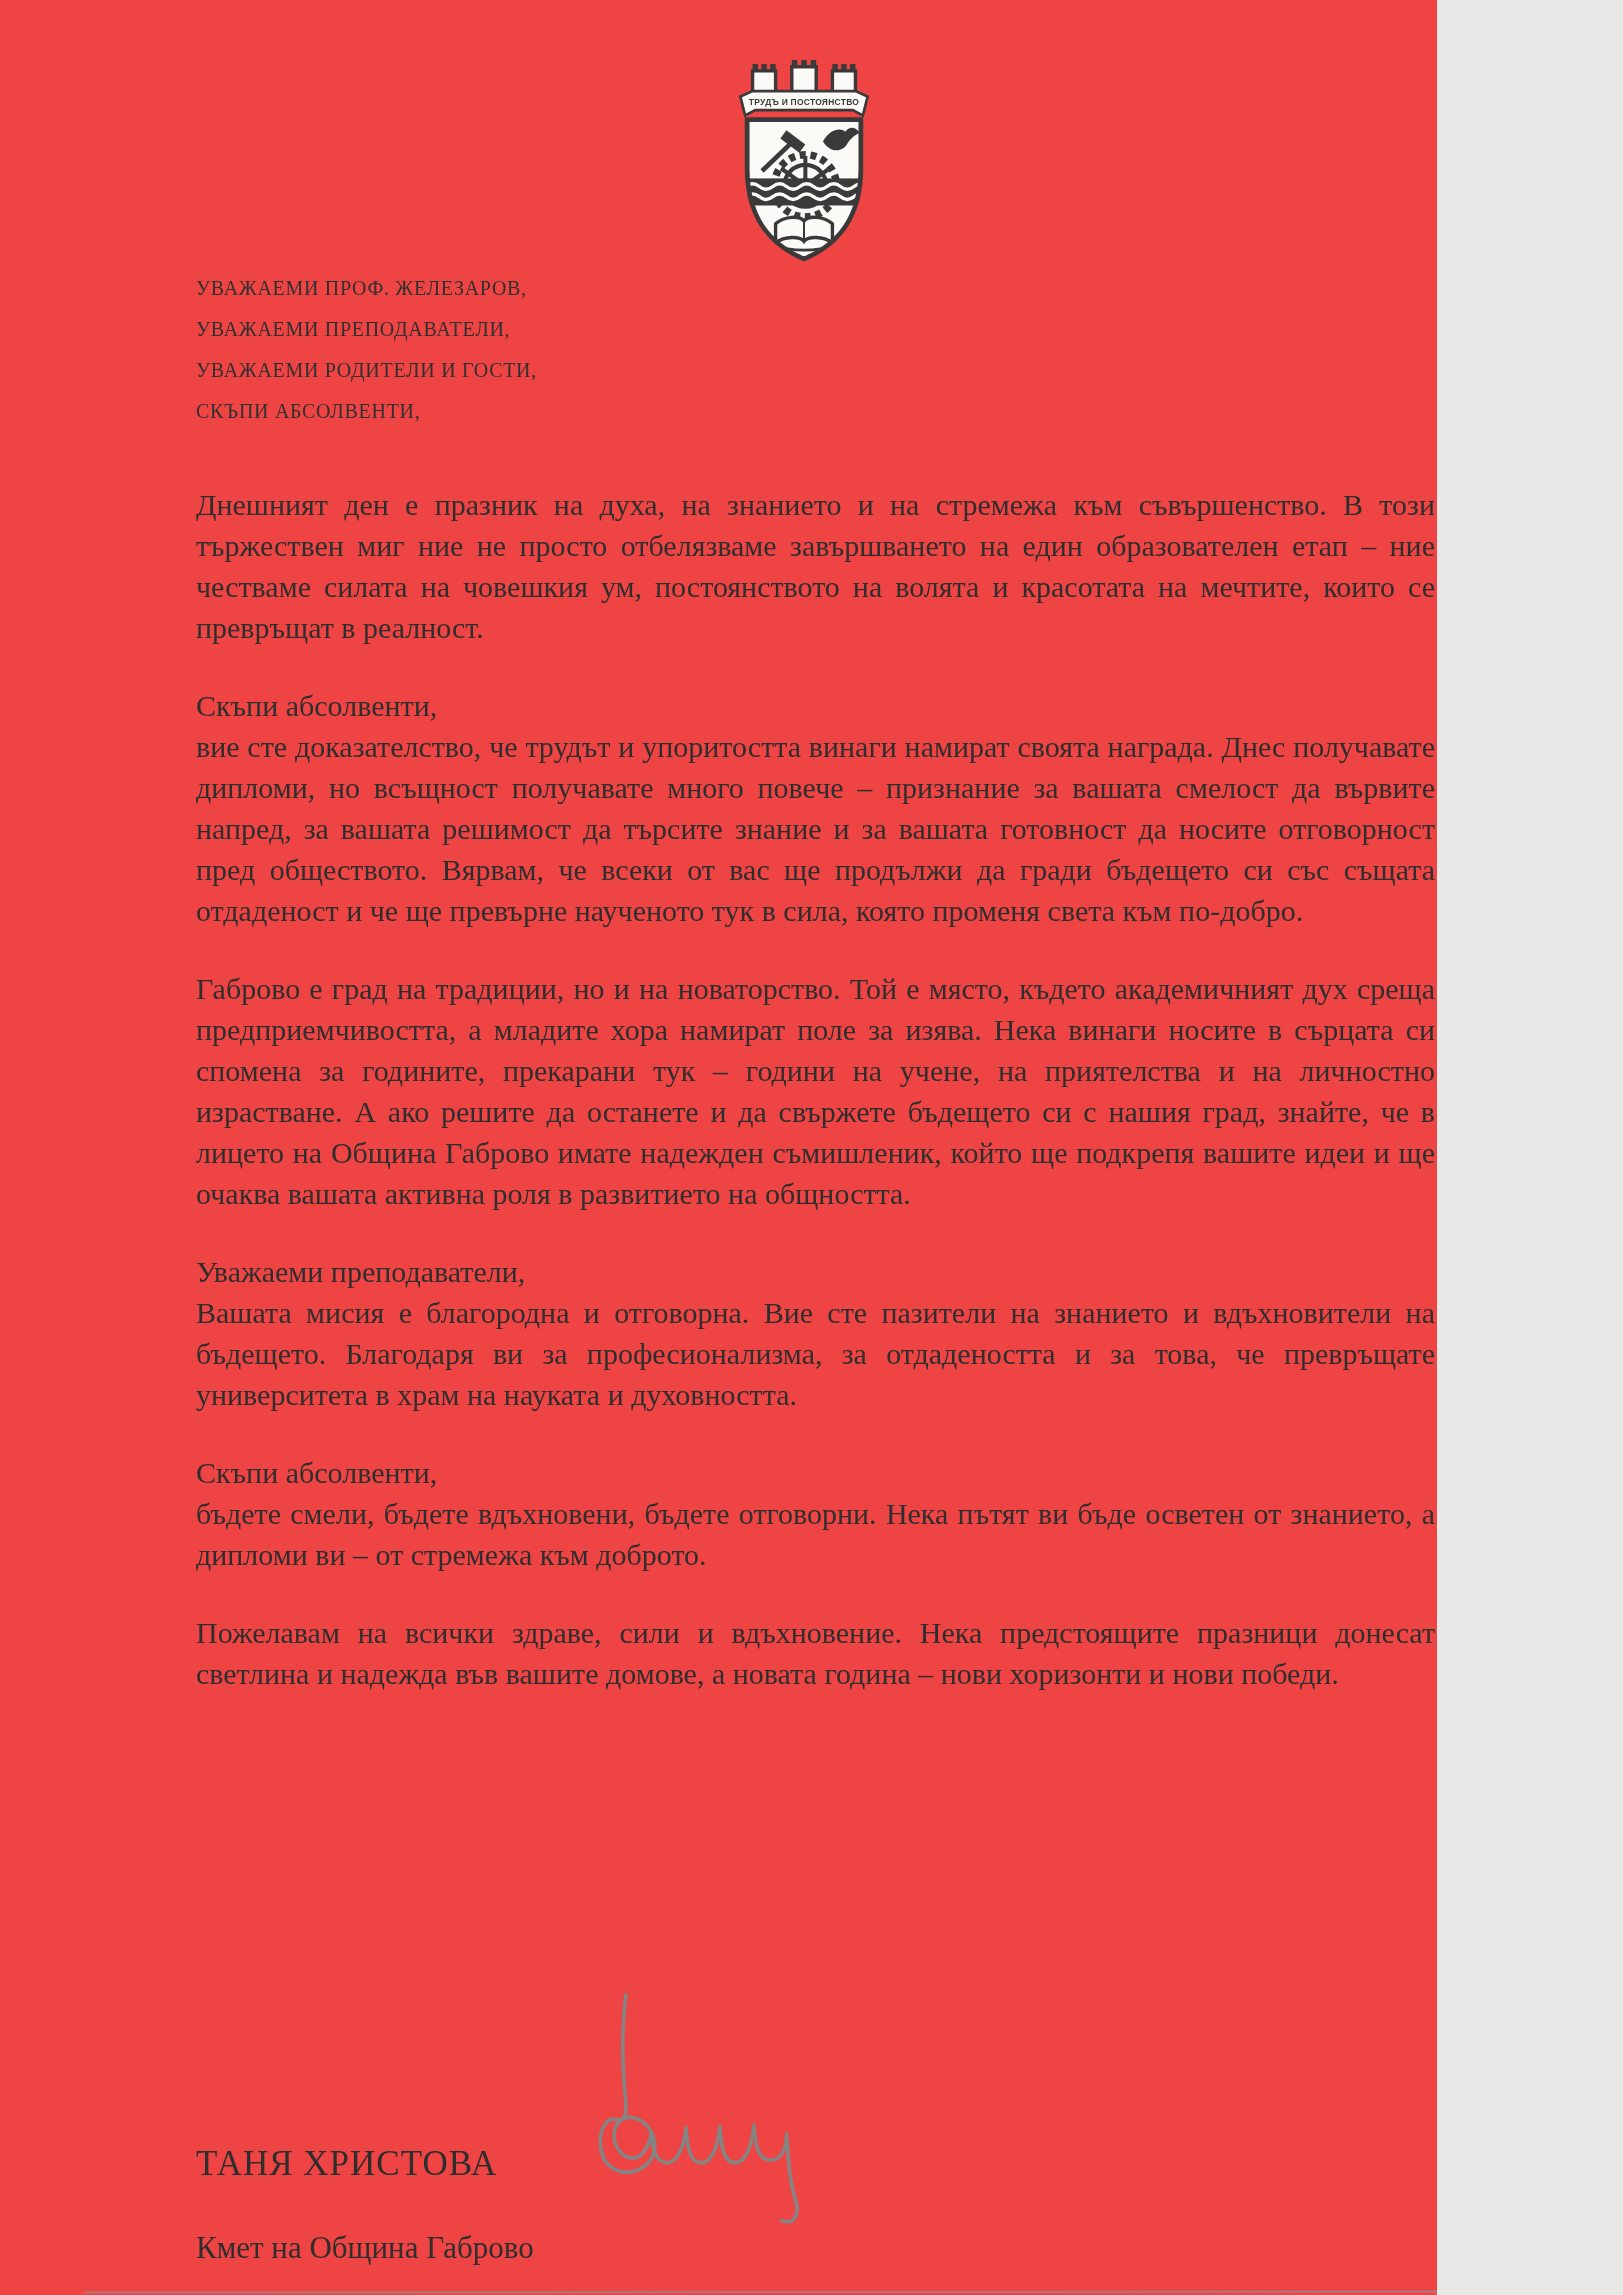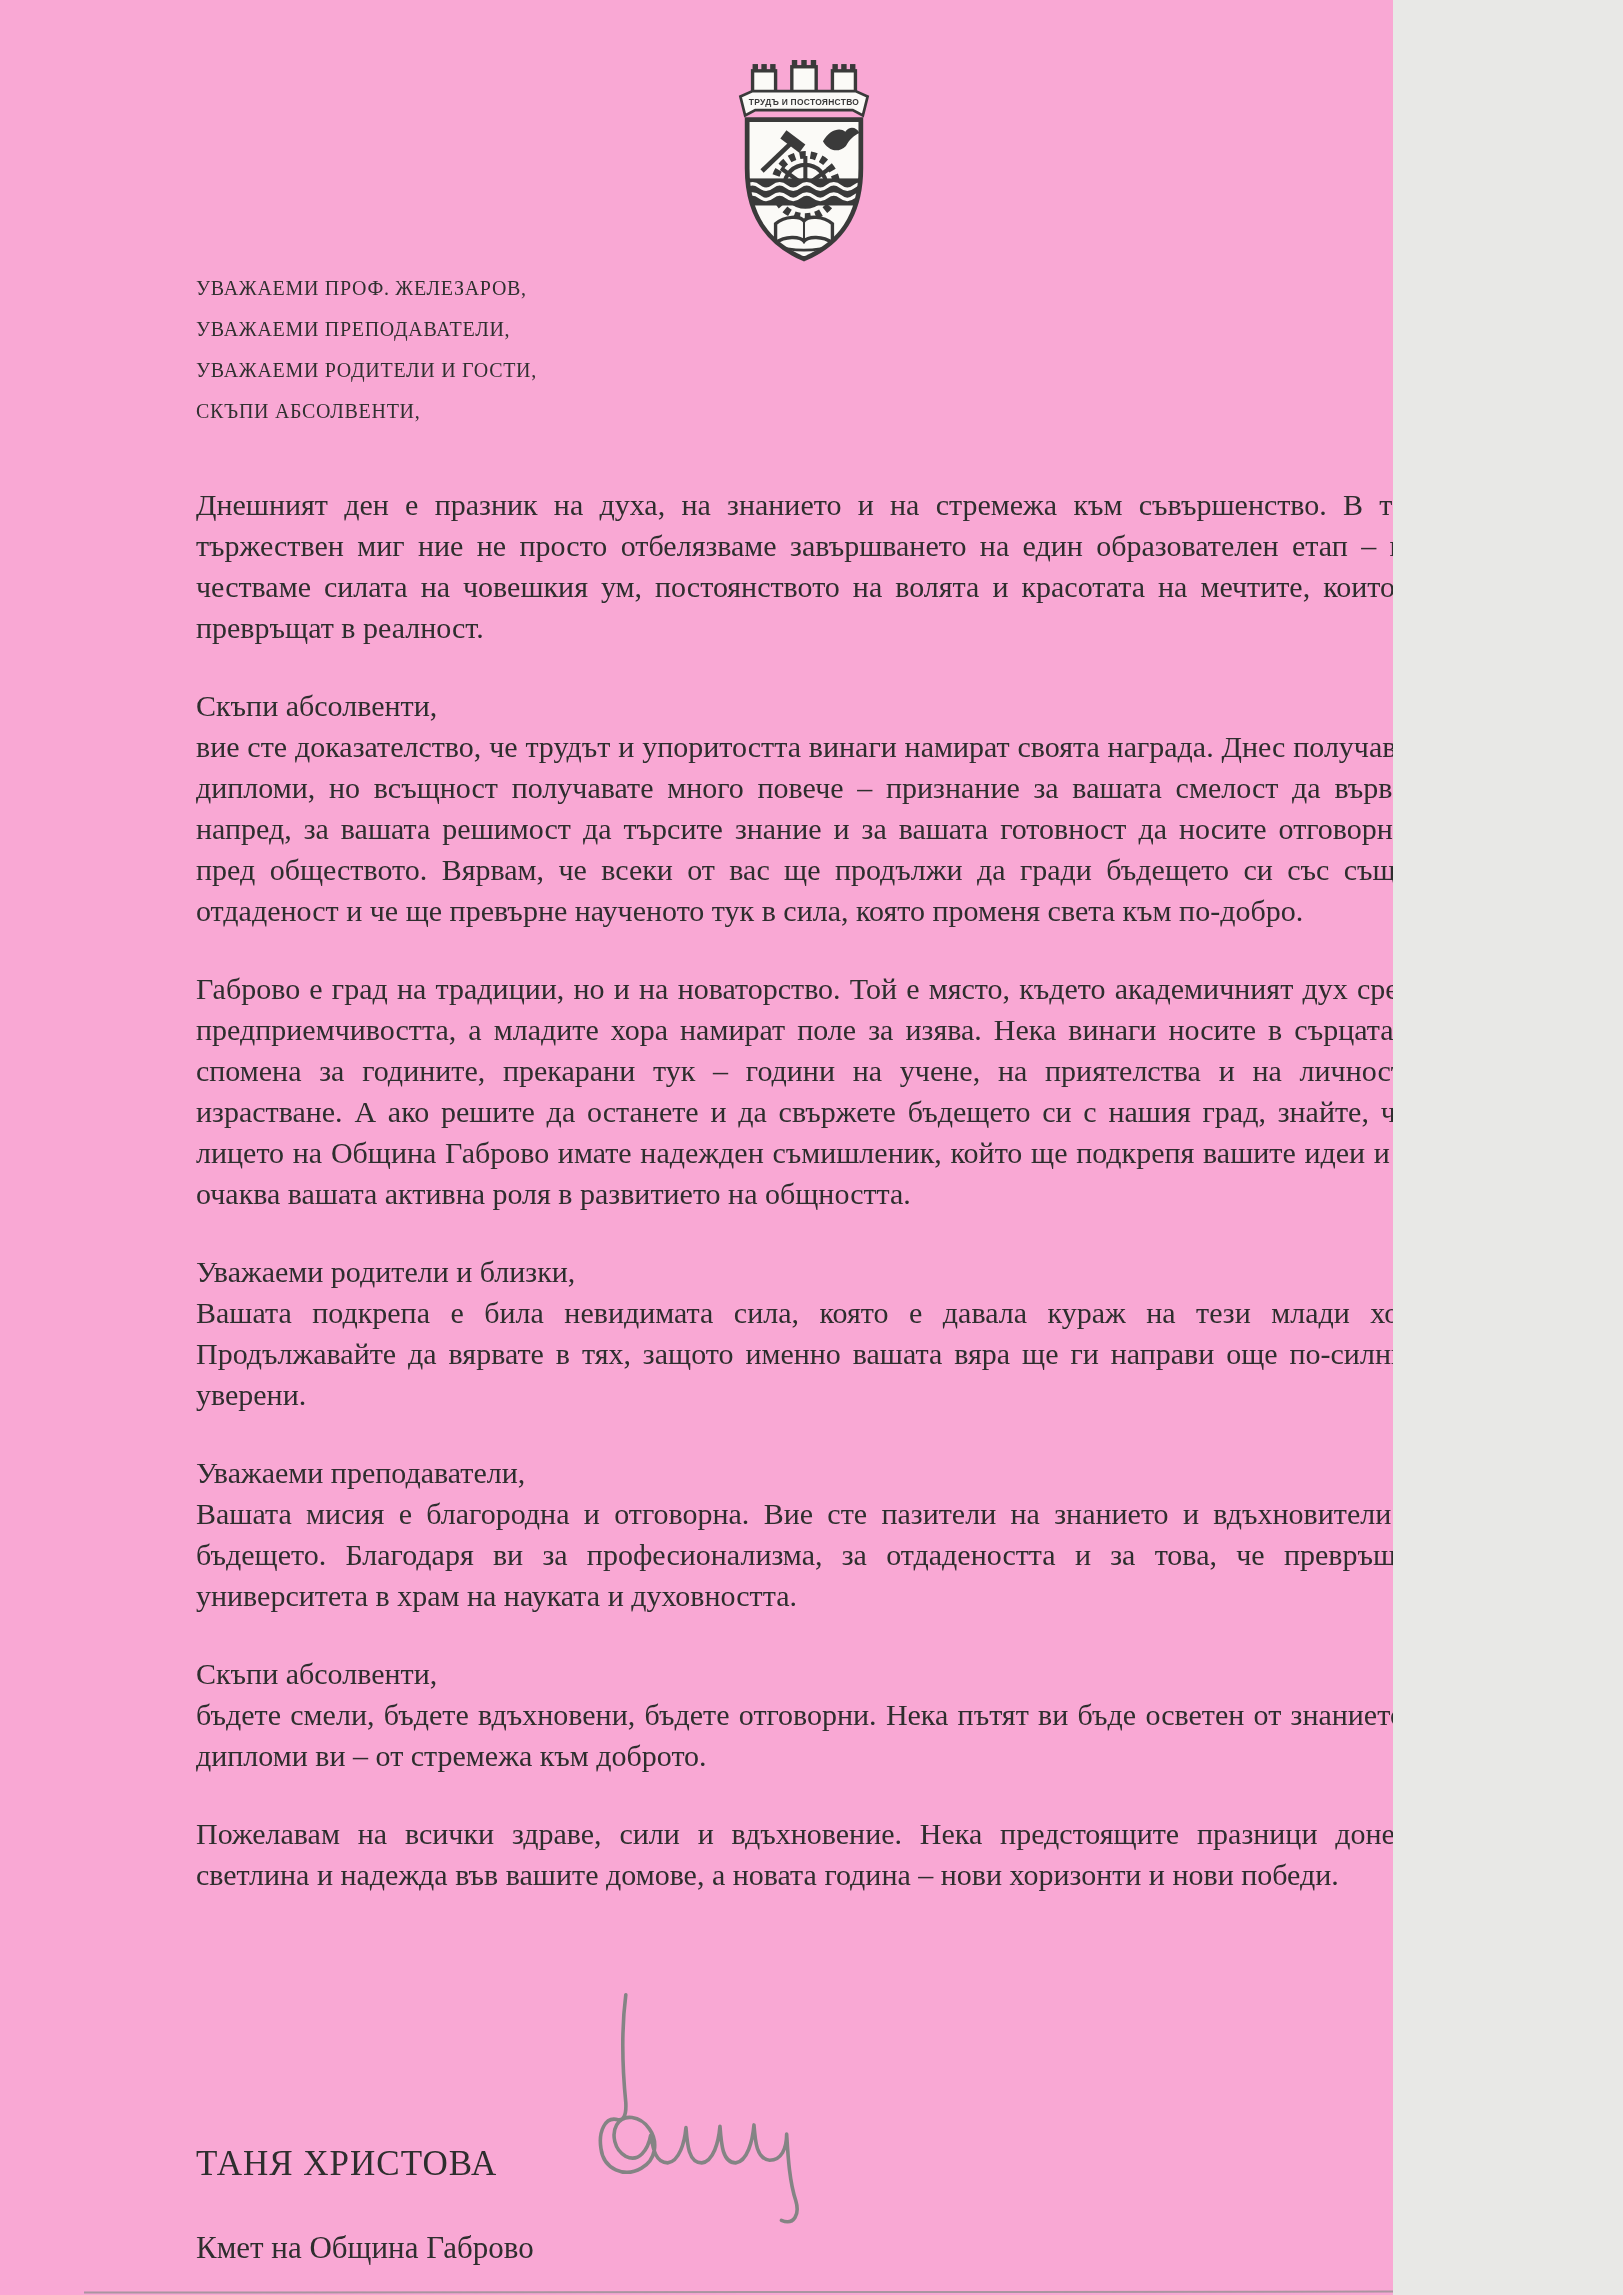--- a/index.html
+++ b/index.html
@@ -1,22 +1,23 @@
 <!DOCTYPE html>
 <html style="font-size:10.5px"><head>
 <meta charset="utf-8">
 <style>
   html,body{margin:0;padding:0;background:#e8e8e6;}
   .page{
     position:relative;
     width:1393px;height:2295px;
-    background:#f9a8d4;
+    background:#ef4444;
     font-family:"Liberation Serif","DejaVu Serif",serif;
     color:#2d2d2d;
     overflow:hidden;
+    padding-left:44px;
   }
   
   .emblem{position:absolute;left:734px;top:60px;width:140px;height:203px;}
   
   .salutation{
     position:absolute;left:196px;top:268px;
     font-size:20px;line-height:41px;letter-spacing:0.7px;
     color:#303030;white-space:nowrap;
   }
   
@@ -127,24 +128,20 @@
     </div>
     <div class="para">
       <div class="para-heading">Скъпи абсолвенти,</div>
       <div class="para-body">вие сте доказателство, че трудът и упоритостта винаги намират своята награда. Днес получавате дипломи, но всъщност получавате много повече – признание за вашата смелост да вървите напред, за вашата решимост да търсите знание и за вашата готовност да носите отговорност пред обществото. Вярвам, че всеки от вас ще продължи да гради бъдещето си със същата отдаденост и че ще превърне наученото тук в сила, която променя света към по-добро.</div>
     </div>
     <div class="para">
 
       <div class="para-body">Габрово е град на традиции, но и на новаторство. Той е място, където академичният дух среща предприемчивостта, а младите хора намират поле за изява. Нека винаги носите в сърцата си спомена за годините, прекарани тук – години на учене, на приятелства и на личностно израстване. А ако решите да останете и да свържете бъдещето си с нашия град, знайте, че в лицето на Община Габрово имате надежден съмишленик, който ще подкрепя вашите идеи и ще очаква вашата активна роля в развитието на общността.</div>
     </div>
     <div class="para">
-      <div class="para-heading">Уважаеми родители и близки,</div>
-      <div class="para-body">Вашата подкрепа е била невидимата сила, която е давала кураж на тези млади хора. Продължавайте да вярвате в тях, защото именно вашата вяра ще ги направи още по-силни и уверени.</div>
-    </div>
-    <div class="para">
       <div class="para-heading">Уважаеми преподаватели,</div>
       <div class="para-body">Вашата мисия е благородна и отговорна. Вие сте пазители на знанието и вдъхновители на бъдещето. Благодаря ви за професионализма, за отдадеността и за това, че превръщате университета в храм на науката и духовността.</div>
     </div>
     <div class="para">
       <div class="para-heading">Скъпи абсолвенти,</div>
       <div class="para-body">бъдете смели, бъдете вдъхновени, бъдете отговорни. Нека пътят ви бъде осветен от знанието, а дипломи ви – от стремежа към доброто.</div>
     </div>
     <div class="para">
 
       <div class="para-body">Пожелавам на всички здраве, сили и вдъхновение. Нека предстоящите празници донесат светлина и надежда във вашите домове, а новата година – нови хоризонти и нови победи.</div>

